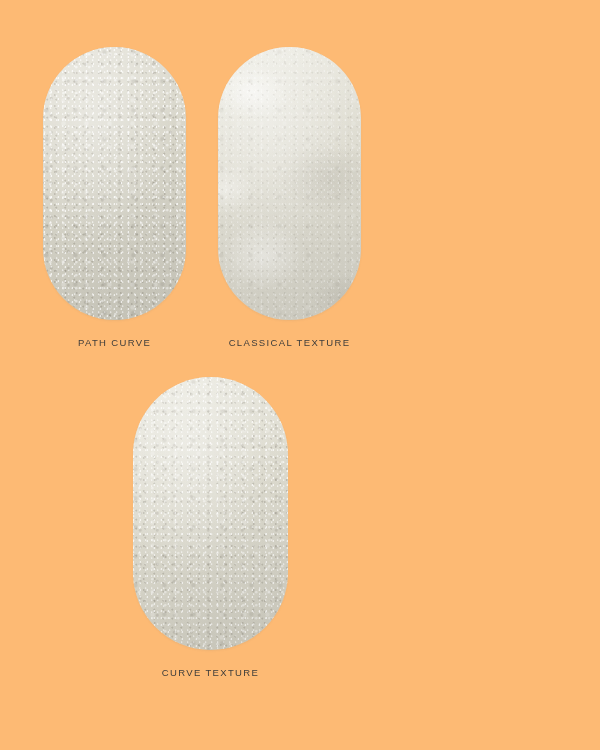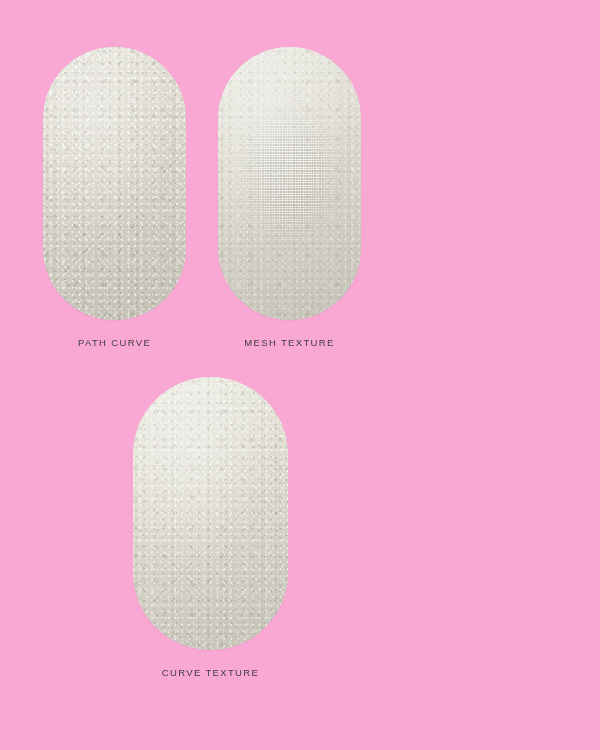--- a/index.html
+++ b/index.html
@@ -11,21 +11,21 @@
     height: 750px;
     background: #f7f5ef;
     font-family: "Liberation Sans", sans-serif;
     overflow: hidden;
     position: relative;
   }
 
   #board {
     position: absolute;
     inset: 0;
-    background: #f9a8d4;
+    background: #fdba74;
   }
 
   
   .row {
     position: absolute;
     display: flex;
   }
   .row-1 { left: 43px;  top: 47px;  gap: 32px; }
   .row-2 { left: 133px; top: 377px; gap: 22px; }
 
@@ -158,31 +158,31 @@
       <div class="pill">
         <div class="base" style="background:linear-gradient(155deg,#e2e0d5 0%,#d7d5c9 45%,#cbc9bd 100%);"></div>
         <div class="grain"></div>
         <div class="grain2"></div>
         <div class="grain3"></div>
         <div class="shade"></div>
       </div>
       <div class="label">PATH CURVE</div>
     </div>
 
-
     <div class="swatch-cell">
       <div class="pill">
-        <div class="base" style="background:linear-gradient(155deg,#e8e7dd 0%,#d9d7cb 48%,#cdcbbf 100%);"></div>
-        <div class="grain" style="opacity:.65;"></div>
-        <div class="grain3" style="opacity:.55;"></div>
-        <div class="mesh"></div>
+        <div class="base" style="background:linear-gradient(155deg,#ecebe2 0%,#dedcd1 48%,#d2d0c5 100%);"></div>
+        <div class="blotch"></div>
+        <div class="grain" style="opacity:.45;"></div>
+        <div class="grain3" style="opacity:.38;"></div>
         <div class="shade"></div>
       </div>
-      <div class="label">MESH TEXTURE</div>
+      <div class="label">CLASSICAL TEXTURE</div>
     </div>
+
 
   </div>
 
   <div class="row row-2">
 
     <div class="swatch-cell">
       <div class="pill">
         <div class="base" style="background:linear-gradient(155deg,#eae9df 0%,#dbd9cd 48%,#ceccc0 100%);"></div>
         <div class="grain" style="opacity:.85;"></div>
         <div class="grain2" style="opacity:.7;"></div>

